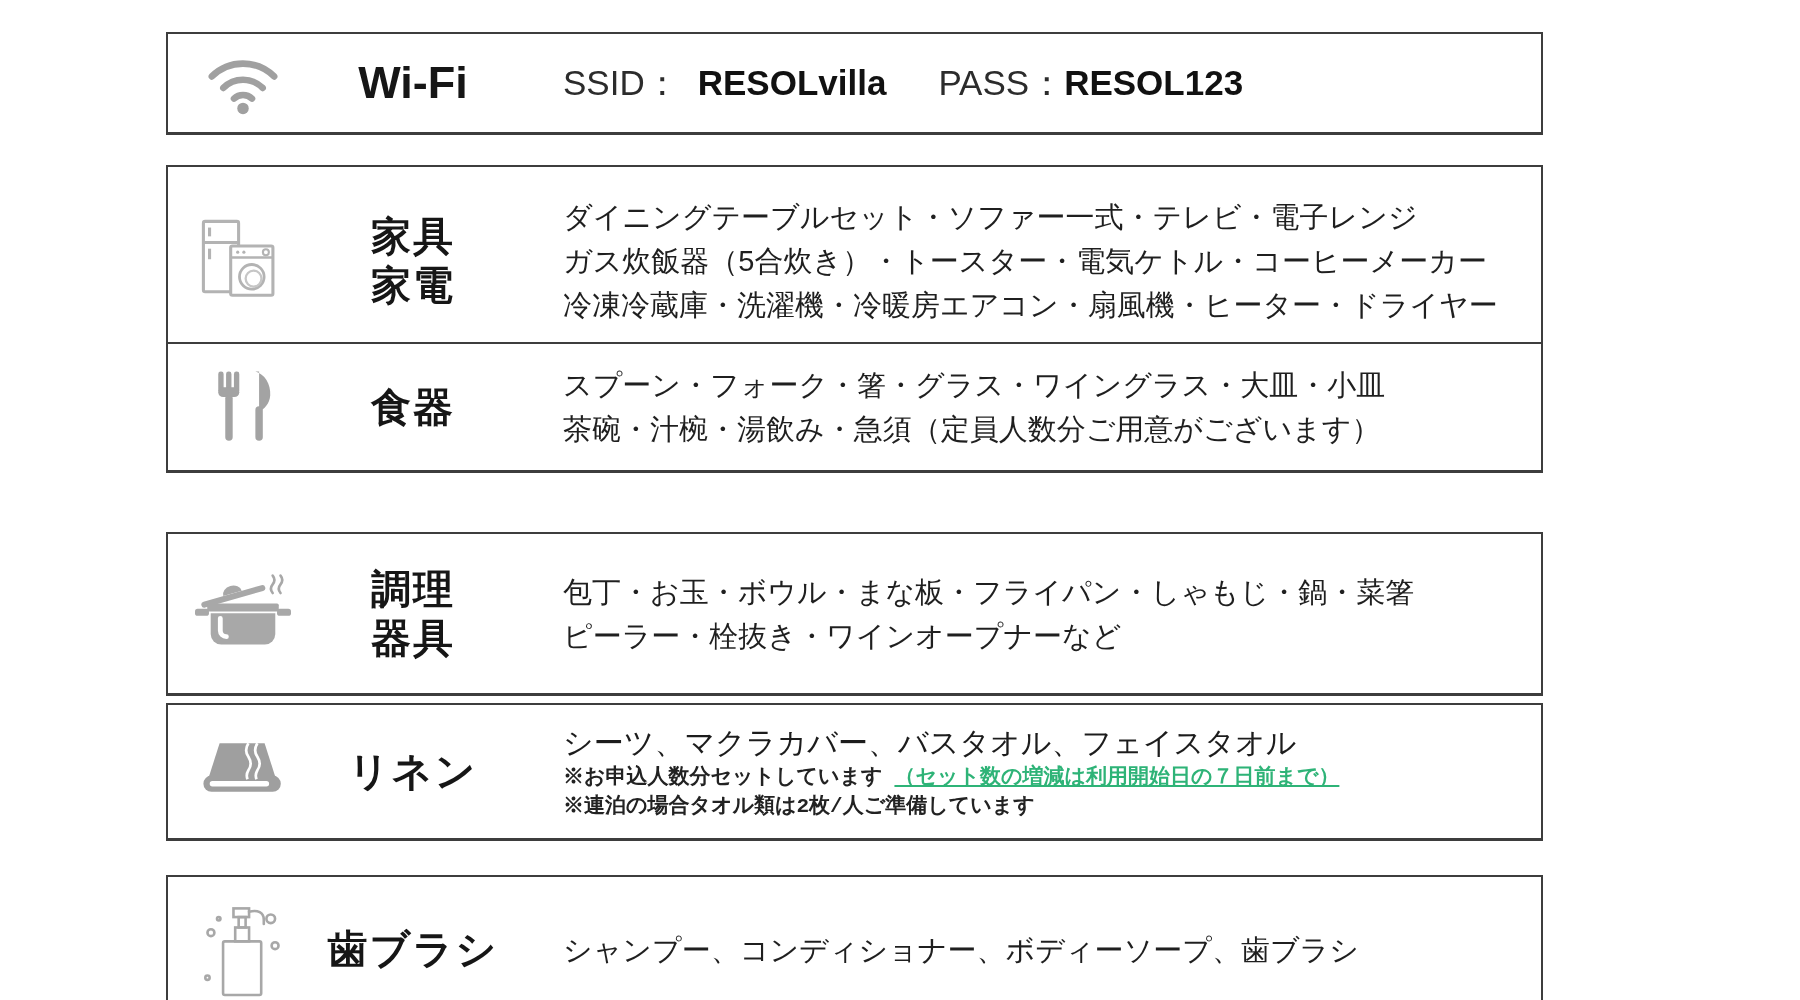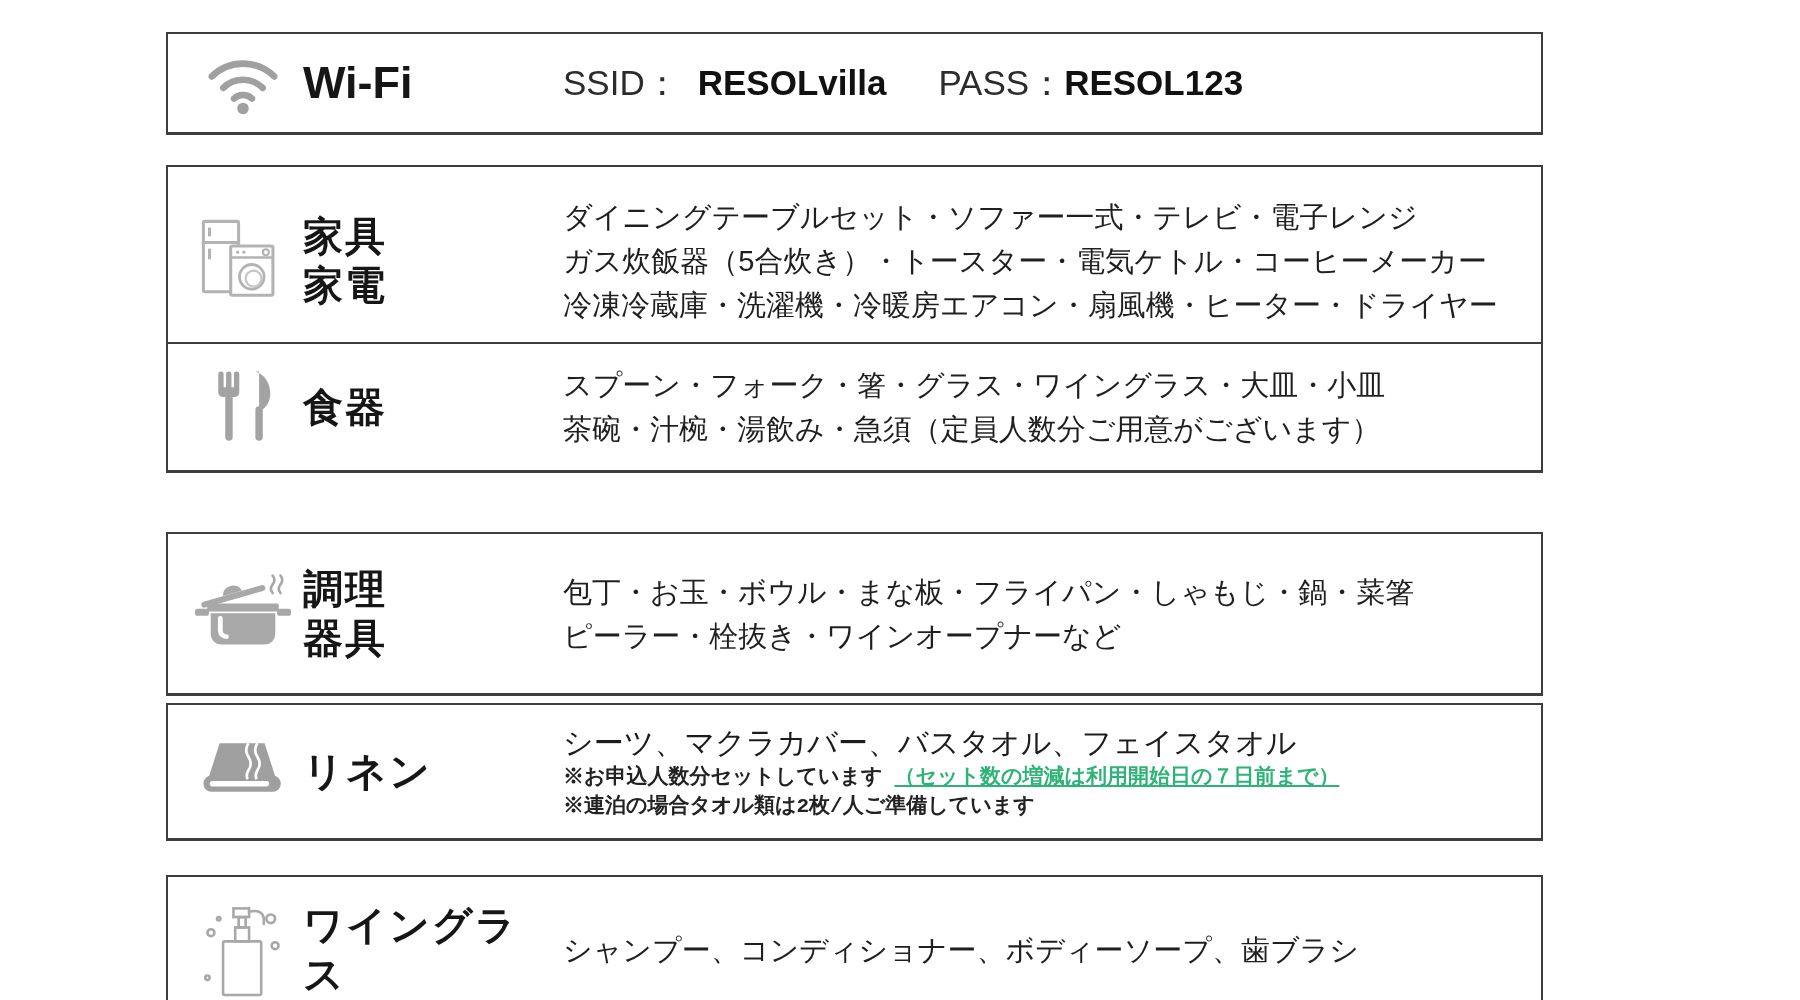--- a/index.html
+++ b/index.html
@@ -13,21 +13,21 @@
     position:absolute;left:166px;width:1377px;
     border:2px solid #3d3d3d;border-bottom-width:3px;
     background:#ffffff;box-sizing:border-box;
     display:flex;align-items:center;
   }
   .icon-cell{
     width:120px;margin-left:15px;flex:0 0 auto;
     display:flex;align-items:center;justify-content:center;
   }
   .label-cell{
-    width:220px;flex:0 0 auto;text-align:left;
+    width:220px;flex:0 0 auto;text-align:center;
     font-weight:bold;font-size:40px;line-height:1.22;
     letter-spacing:2px;white-space:pre-line;color:#161616;
   }
   .wifi-label{font-size:45px;letter-spacing:0;}
   .content-cell{flex:1 1 auto;padding-left:40px;min-width:0;}
   .content-line{font-size:29px;line-height:44px;white-space:nowrap;color:#1f1f1f;}
   .cred-row{font-size:35px;white-space:nowrap;}
   .cred-label{color:#2c2c2c;}
   .cred-value{font-weight:bold;color:#111111;}
   .cred-gap{display:inline-block;width:52px;}
@@ -157,17 +157,17 @@
         <rect x="44" y="12" width="18" height="10"></rect>
         <path d="M62 16 c10 -3 17 1 17 9 v5" stroke-linecap="round"></path>
         <circle cx="18" cy="40" r="4"></circle>
         <circle cx="87" cy="24" r="5"></circle>
         <circle cx="92" cy="55" r="4"></circle>
         <circle cx="14" cy="92" r="2.5"></circle>
         <circle cx="27" cy="24" r="2"></circle>
       </g>
     </svg>
   </div>
-  <div class="label-cell">ワイングラス</div>
+  <div class="label-cell">歯ブラシ</div>
   <div class="content-cell">
     <div class="content-line">シャンプー、コンディショナー、ボディーソープ、歯ブラシ</div>
   </div>
 </div>
 
 </body></html>

